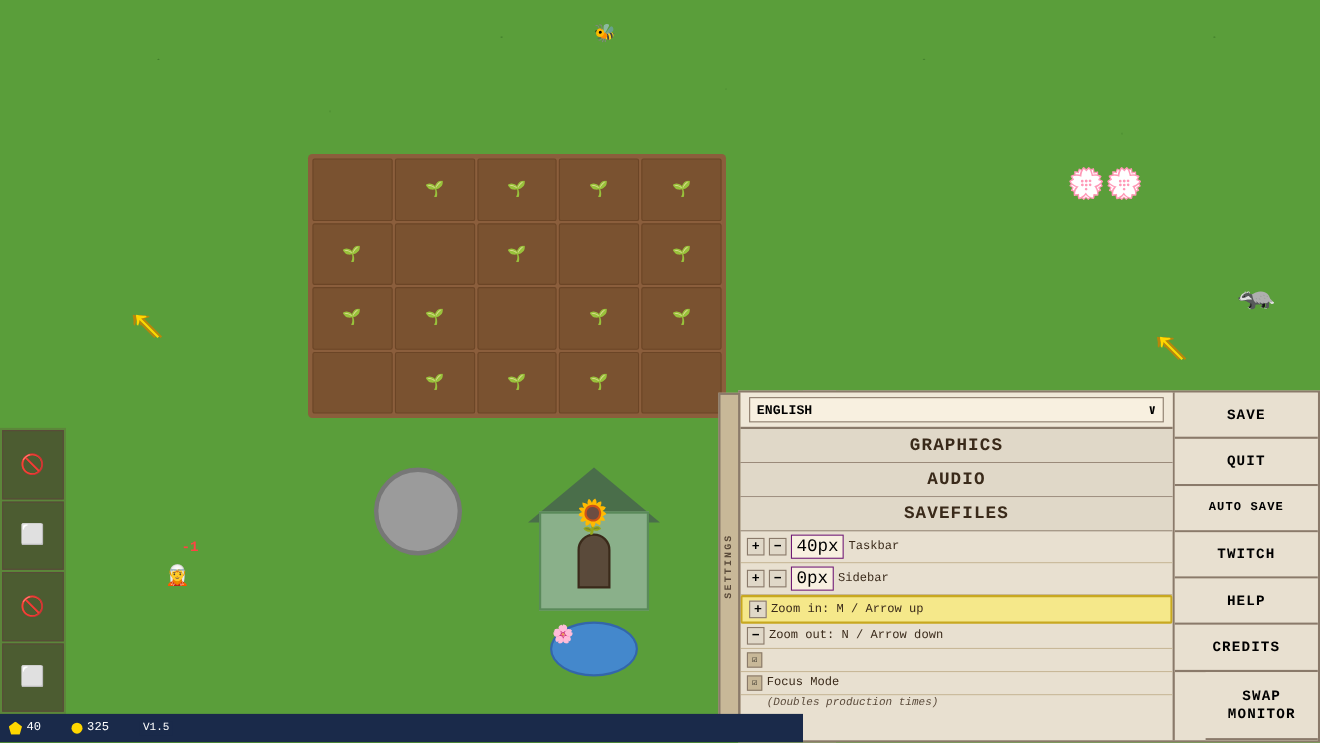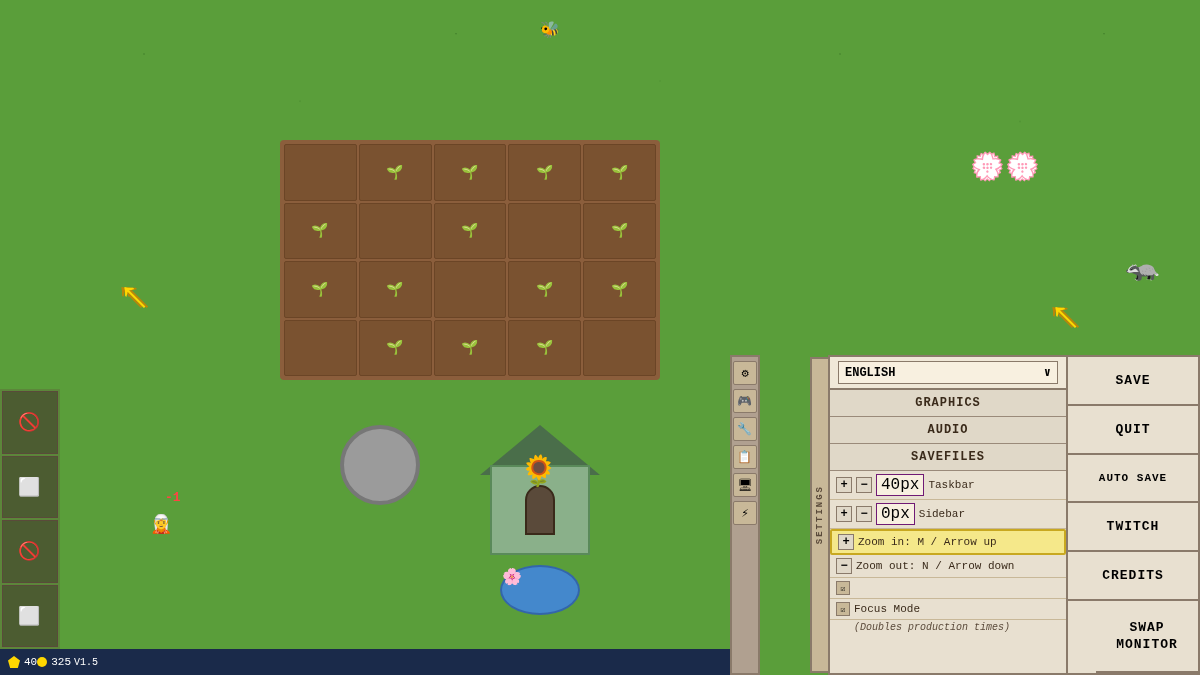--- a/index.html
+++ b/index.html
@@ -137,21 +137,21 @@
       background: #5a4a3a;
       border-radius: 15px 15px 0 0;
       border: 2px solid #3a2a1a;
     }
 
     
     .settings-panel {
       position: absolute;
       right: 0;
       bottom: 0;
-      width: 372px;
+      width: 529px;
       height: 320px;
       background: #e8e0d0;
       border: 2px solid #8a7a6a;
       display: flex;
       flex-direction: column;
     }
 
     .settings-sidebar {
       position: absolute;
       left: -20px;
@@ -214,21 +214,21 @@
       display: flex;
       align-items: center;
       justify-content: space-between;
     }
 
     
     .nav-button {
       padding: 6px 8px;
       text-align: center;
       font-family: 'Courier New', monospace;
-      font-size: 12px;
+      font-size: 16px;
       font-weight: bold;
       color: #3a2a1a;
       background: #e0d8c8;
       border-bottom: 1px solid #9a8a7a;
       cursor: pointer;
       letter-spacing: 1px;
     }
 
     
     .settings-options {
@@ -355,21 +355,21 @@
     .game-ui-bar {
       position: absolute;
       bottom: 0;
       left: 0;
       width: 730px;
       height: 26px;
       background: #1a2a4a;
       display: flex;
       align-items: center;
       padding: 0 8px;
-      gap: 0;
+      gap: 28px;
       z-index: 5;
       text-align: center;
     }
 
     .energy-display {
       display: flex;
       align-items: center;
       gap: 4px;
       color: #ffffff;
       font-size: 11px;
@@ -627,20 +627,21 @@
         <div class="setting-sub">(Doubles production times)</div>
 
       </div>
     </div>
 
     <div class="settings-right">
       <div class="action-button">SAVE</div>
       <div class="action-button">QUIT</div>
       <div class="action-button" style="font-size:11px;">AUTO SAVE</div>
       <div class="action-button">TWITCH</div>
+      <div class="action-button">HELP</div>
       <div class="action-button">CREDITS</div>
       <div class="action-button tall" style="flex-direction:column;gap:2px;">
         <span>SWAP</span>
         <span>MONITOR</span>
       </div>
     </div>
 
   </div>
 </div>
 

